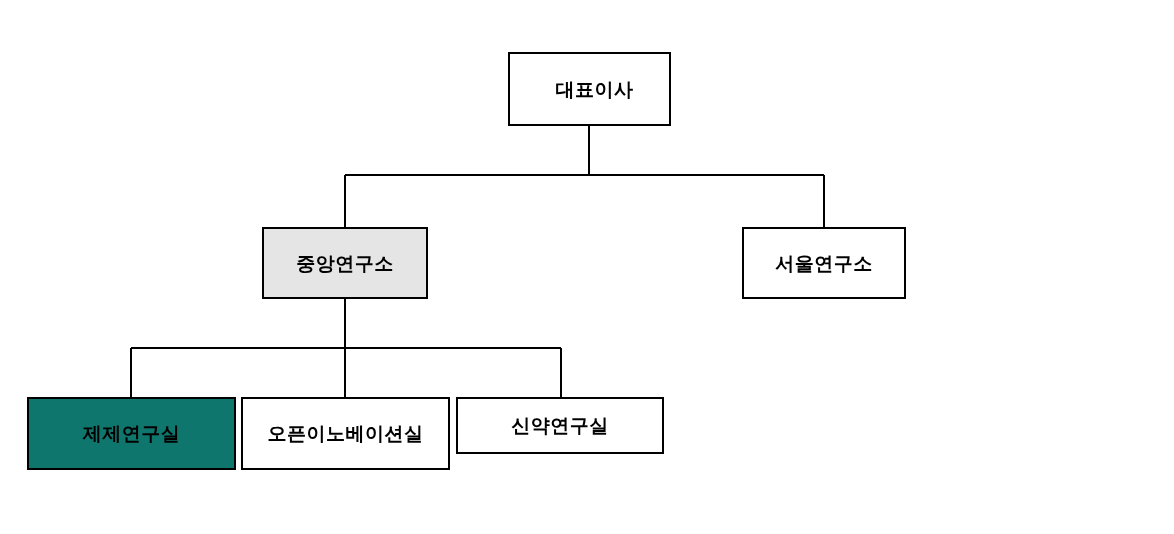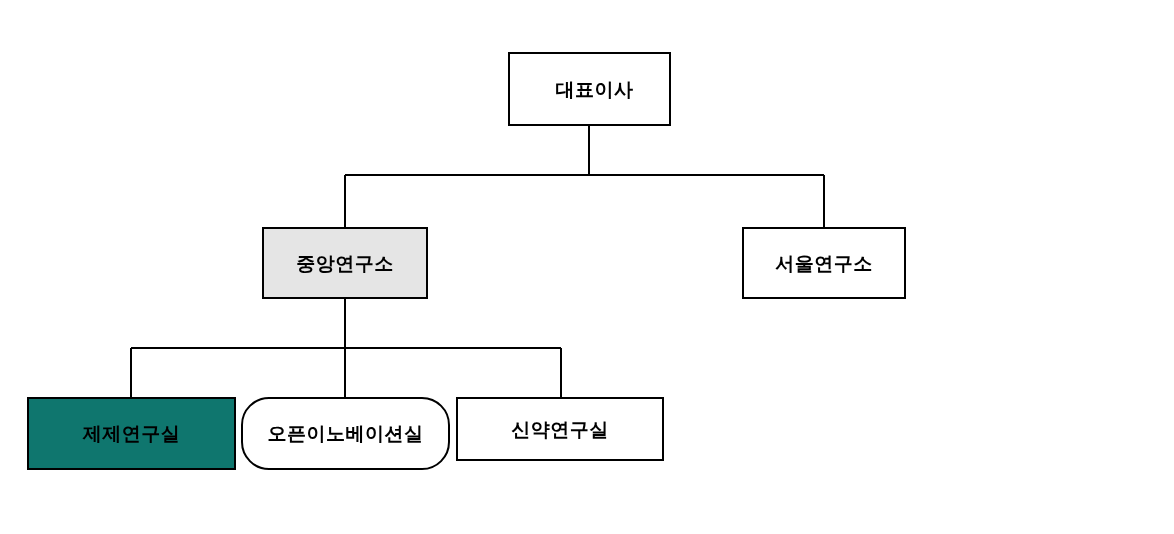--- a/index.html
+++ b/index.html
@@ -71,21 +71,21 @@
       </div>
       <div class="org-node" style="left: 262px; top: 227px; width: 166px; height: 72px; border-color: rgb(0, 0, 0); background: #e5e5e5;">
         <span class="org-node-label" style="color: rgb(0, 0, 0);">중앙연구소</span>
       </div>
       <div class="org-node" style="left: 742px; top: 227px; width: 164px; height: 72px; border-color: rgb(0, 0, 0); background: rgb(255, 255, 255);">
         <span class="org-node-label" style="color: rgb(0, 0, 0);">서울연구소</span>
       </div>
       <div class="org-node" style="left: 27px; top: 397px; width: 209px; height: 73px; border-color: rgb(0, 0, 0); background: #0f766e;">
         <span class="org-node-label" style="color: rgb(0, 0, 0);">제제연구실</span>
       </div>
-      <div class="org-node" style="left: 241px; top: 397px; width: 209px; height: 73px; border-color: rgb(0, 0, 0); background: rgb(255, 255, 255); border-radius: 28px;">
+      <div class="org-node" style="left: 241px; top: 397px; width: 209px; height: 73px; border-color: rgb(0, 0, 0); background: rgb(255, 255, 255);">
         <span class="org-node-label" style="color: rgb(0, 0, 0);">오픈이노베이션실</span>
       </div>
-      <div class="org-node" style="left: 456px; top: 397px; width: 208px; height: 64px; border-color: rgb(0, 0, 0); background: rgb(255, 255, 255);">
+      <div class="org-node" style="left: 456px; top: 397px; width: 208px; height: 57px; border-color: rgb(0, 0, 0); background: rgb(255, 255, 255);">
         <span class="org-node-label" style="color: rgb(0, 0, 0);">신약연구실</span>
       </div>
     </div>
 
 </div>
 
 </body></html>

